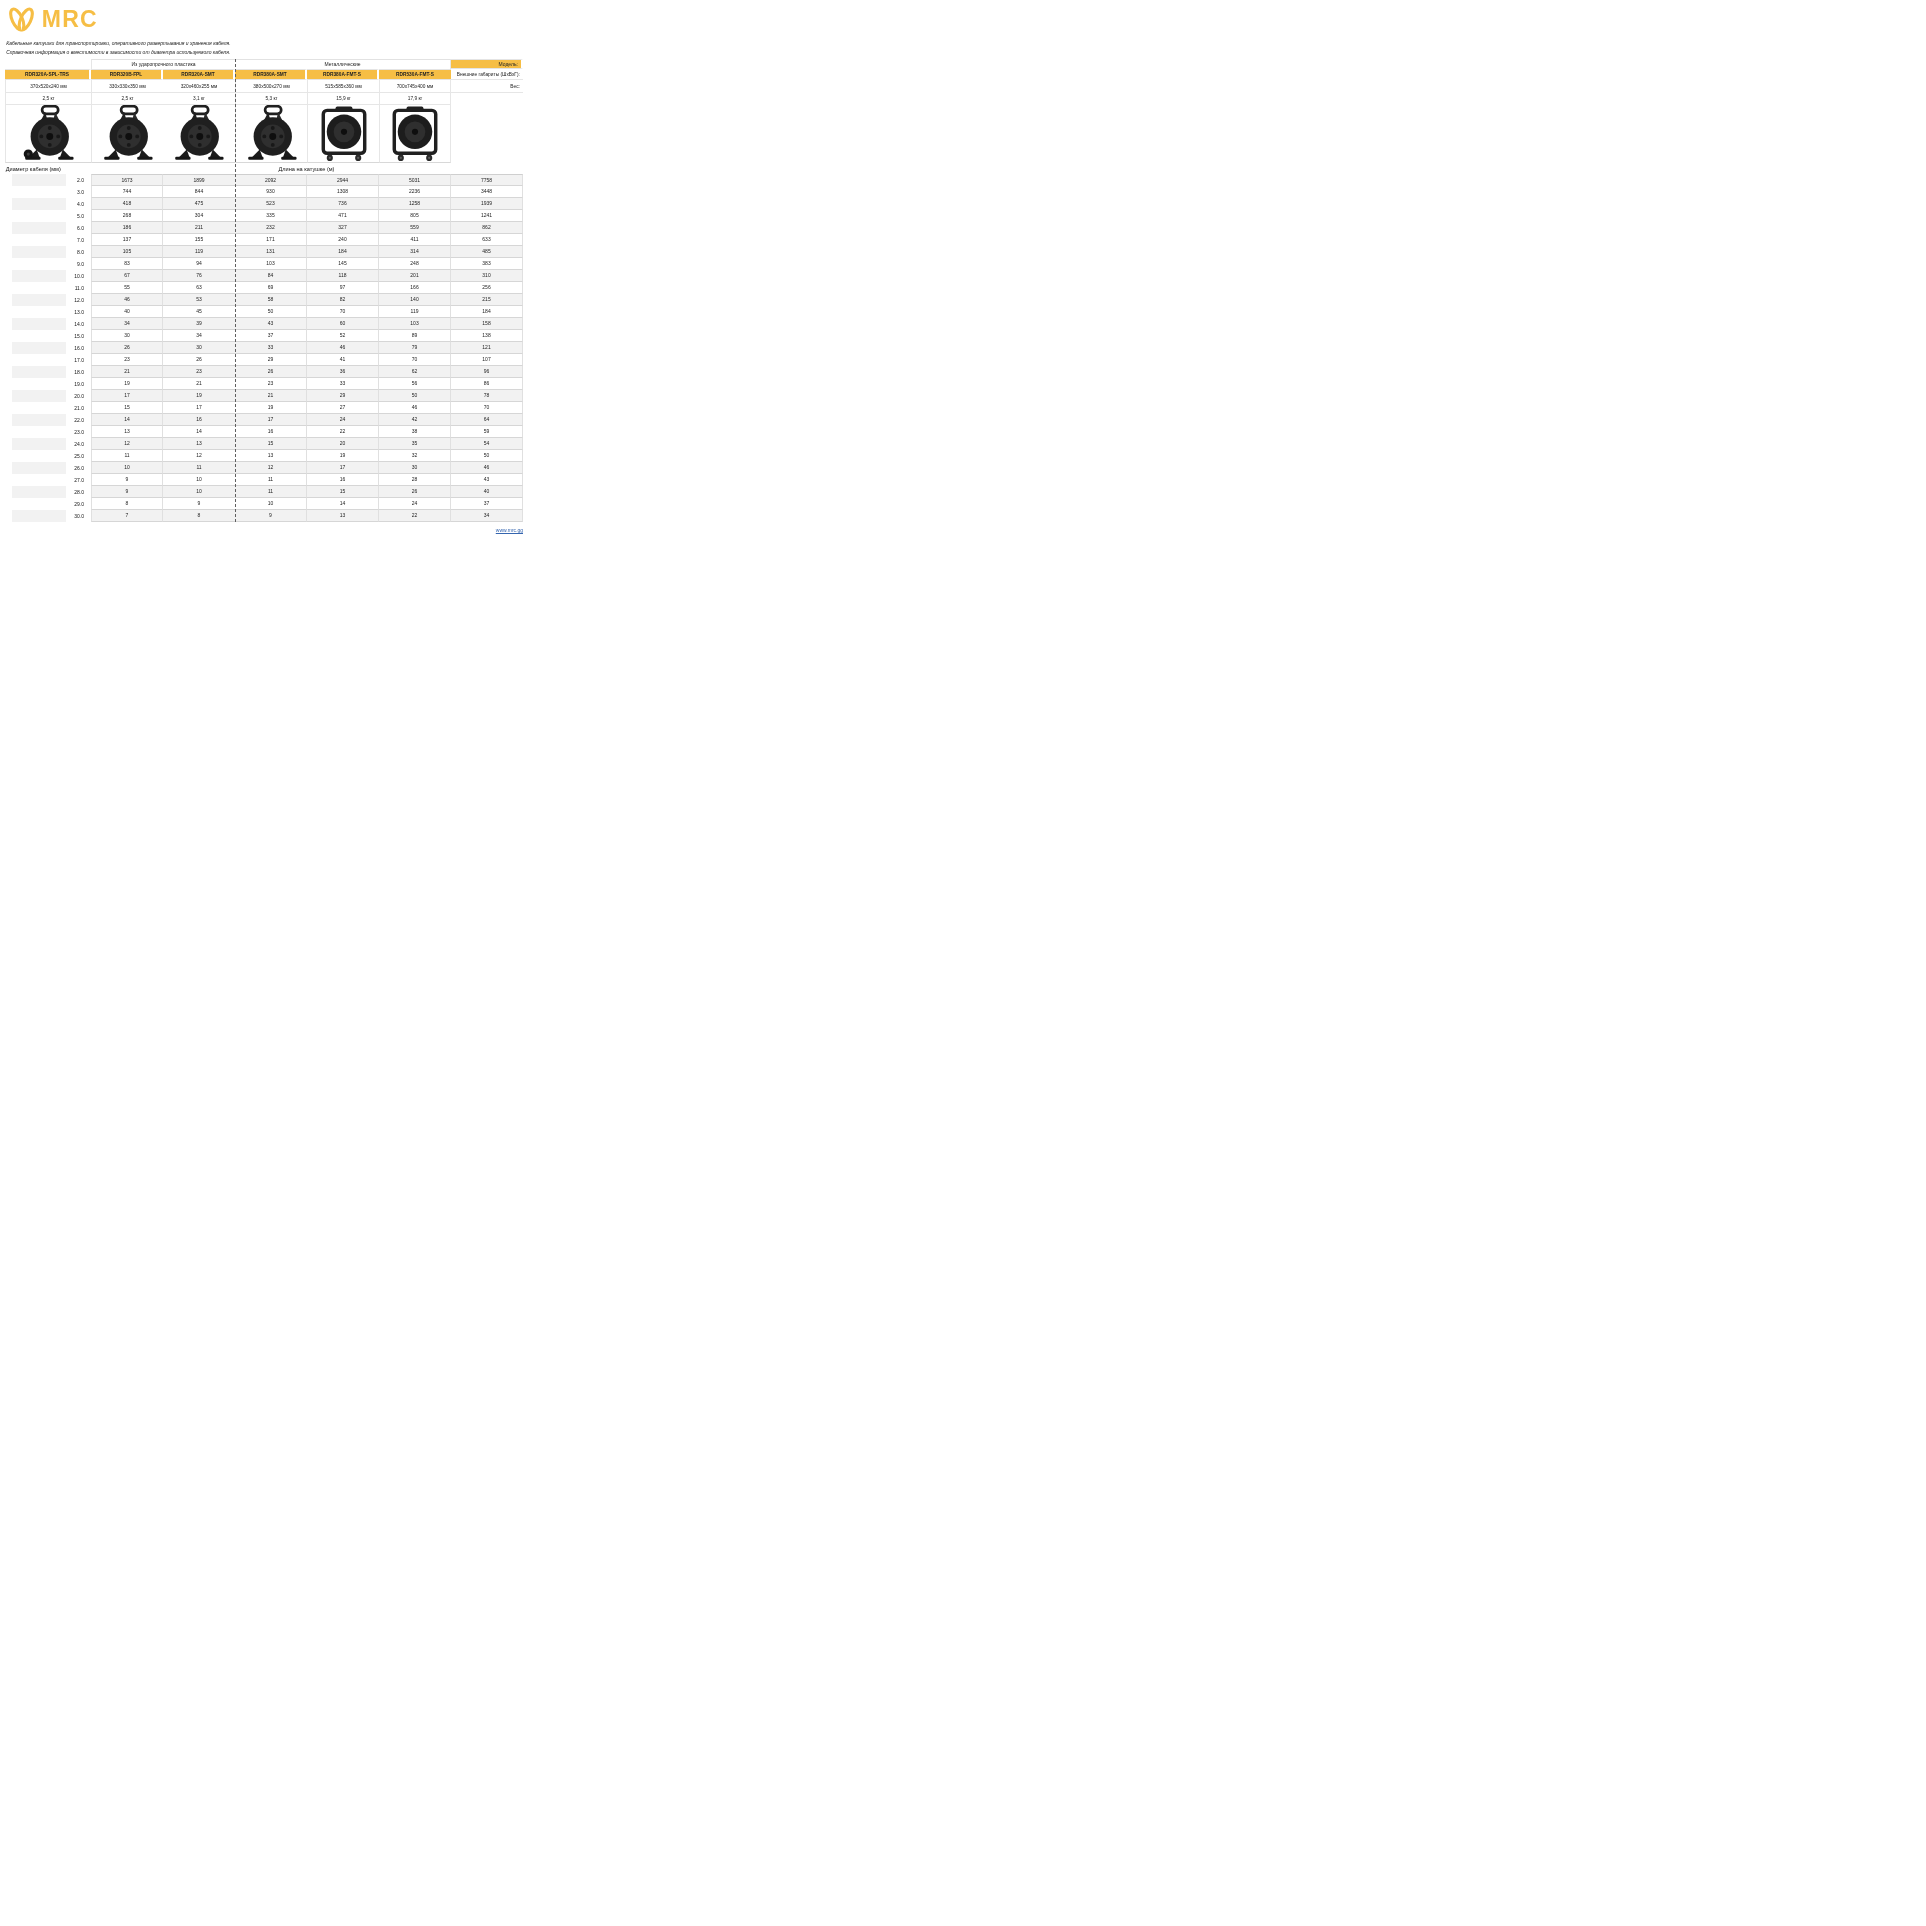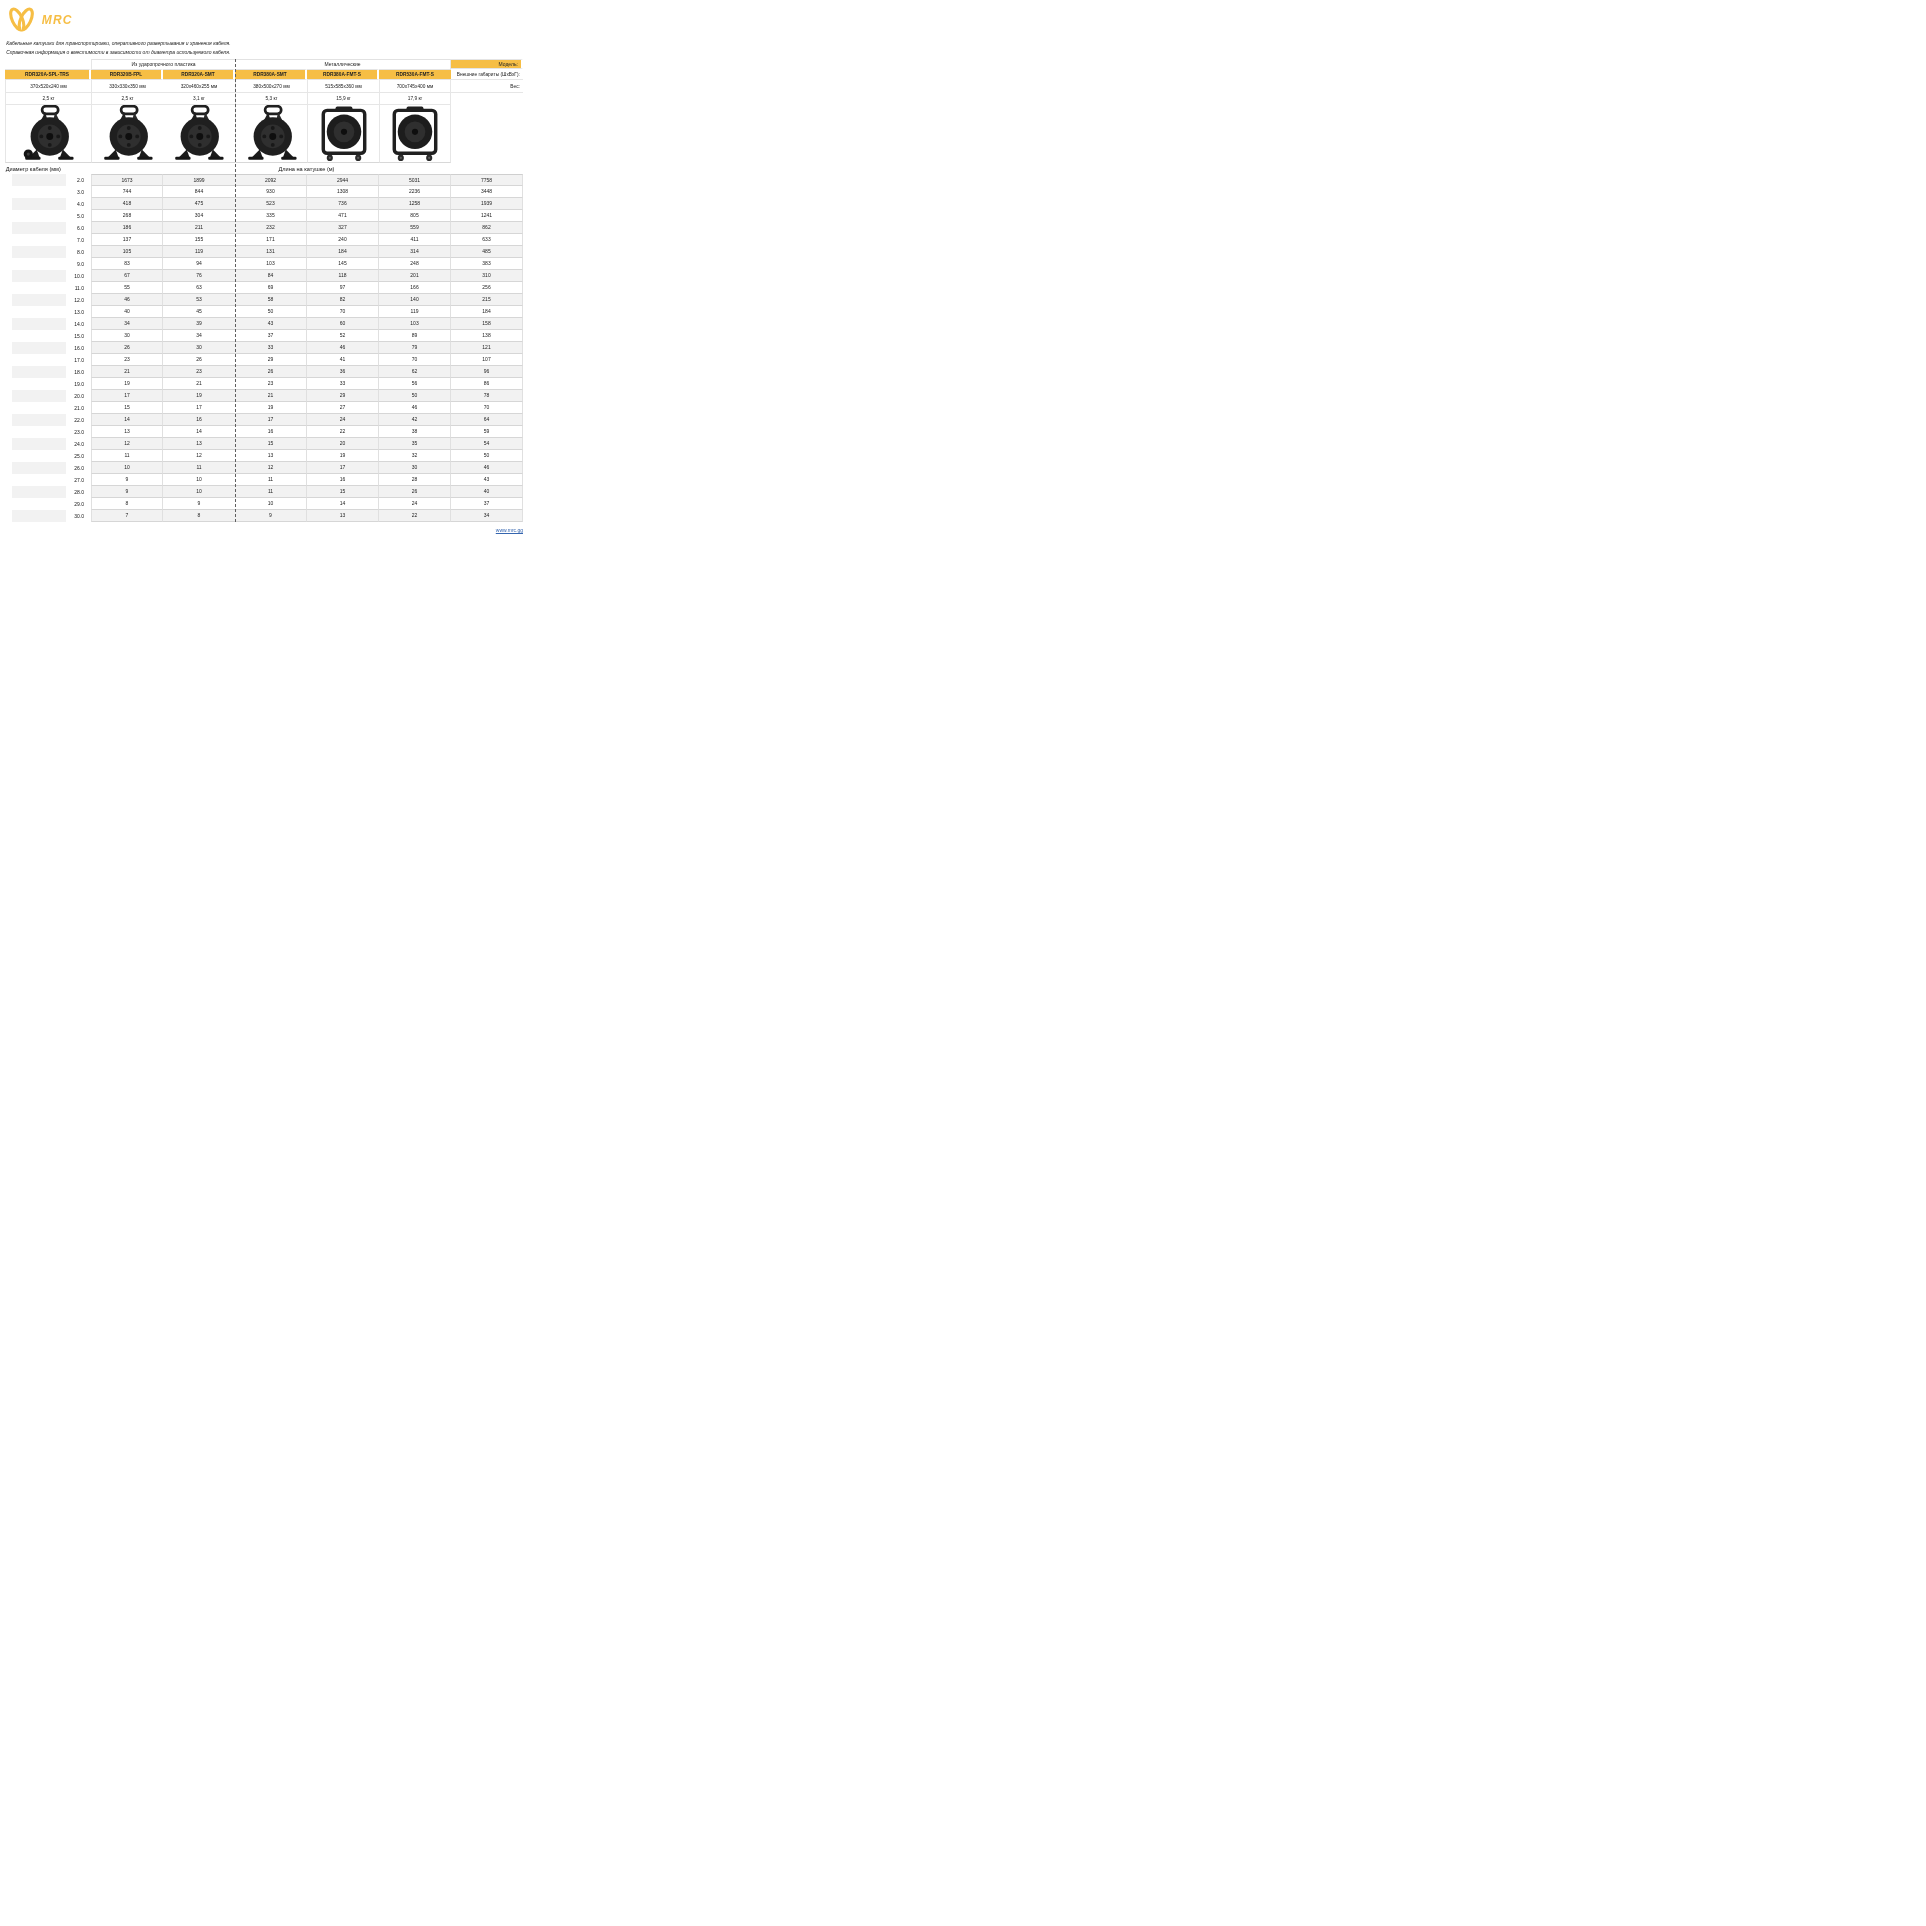--- a/index.html
+++ b/index.html
@@ -1,21 +1,21 @@
 <!DOCTYPE html>
 <html style="font-size:6.2px"><head>
 <meta charset="utf-8">
 <style>
   html,body { margin:0; padding:0; background:#ffffff; }
   body { width:528px; font-family:"Liberation Sans", sans-serif; color:#1f1f1f; }
   .page { position:relative; width:528px; height:540px; overflow:hidden; background:#fff; }
 
   
   .logo-row { display:flex; align-items:center; gap:4.6px; padding:3.9px 0 0 6.2px; height:32px; }
-  .logo-text { font-size:12px; font-weight:800; color:#F6BE45; letter-spacing:1.2px; line-height:1;font-style:italic; }
+  .logo-text { font-size:23px; font-weight:800; color:#F6BE45; letter-spacing:1.2px; line-height:1; }
 
   
   .intro { margin:1.5px 0 3.5px 6.2px; font-style:italic; font-size:5px; color:#1b1b1b; }
   .intro.first { margin-top:3.9px; }
 
   
   .table-wrap { position:relative; width:518px; margin:2.3px 0 0 5px; }
   .grid { display:grid; grid-template-columns:86px repeat(6,72px); }
   .spec-grid { grid-template-rows:10.4px 11.2px 12.3px 12px 58px; }
   .cell { display:flex; align-items:center; justify-content:center; font-size:4.8px; color:#222; }

